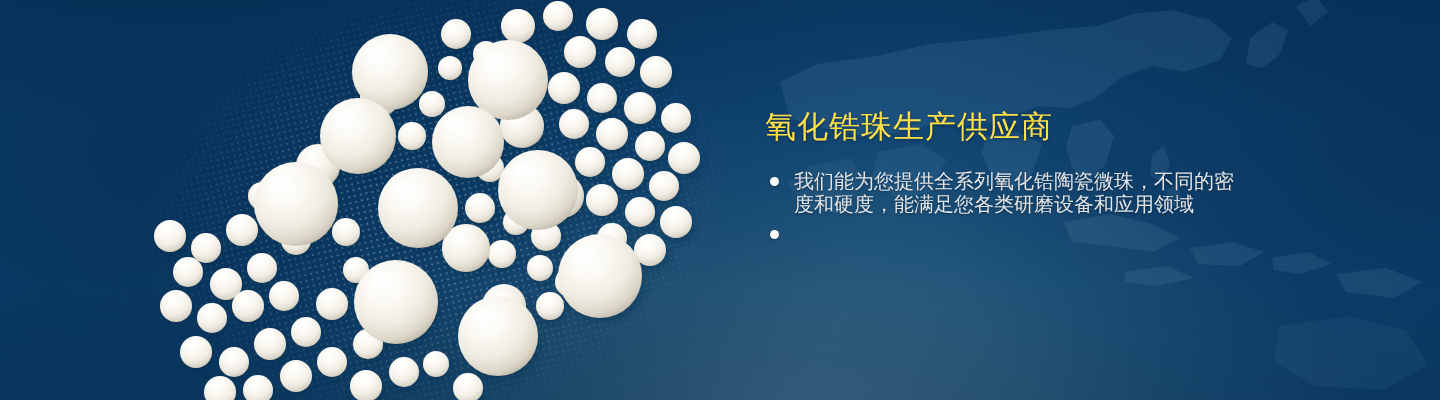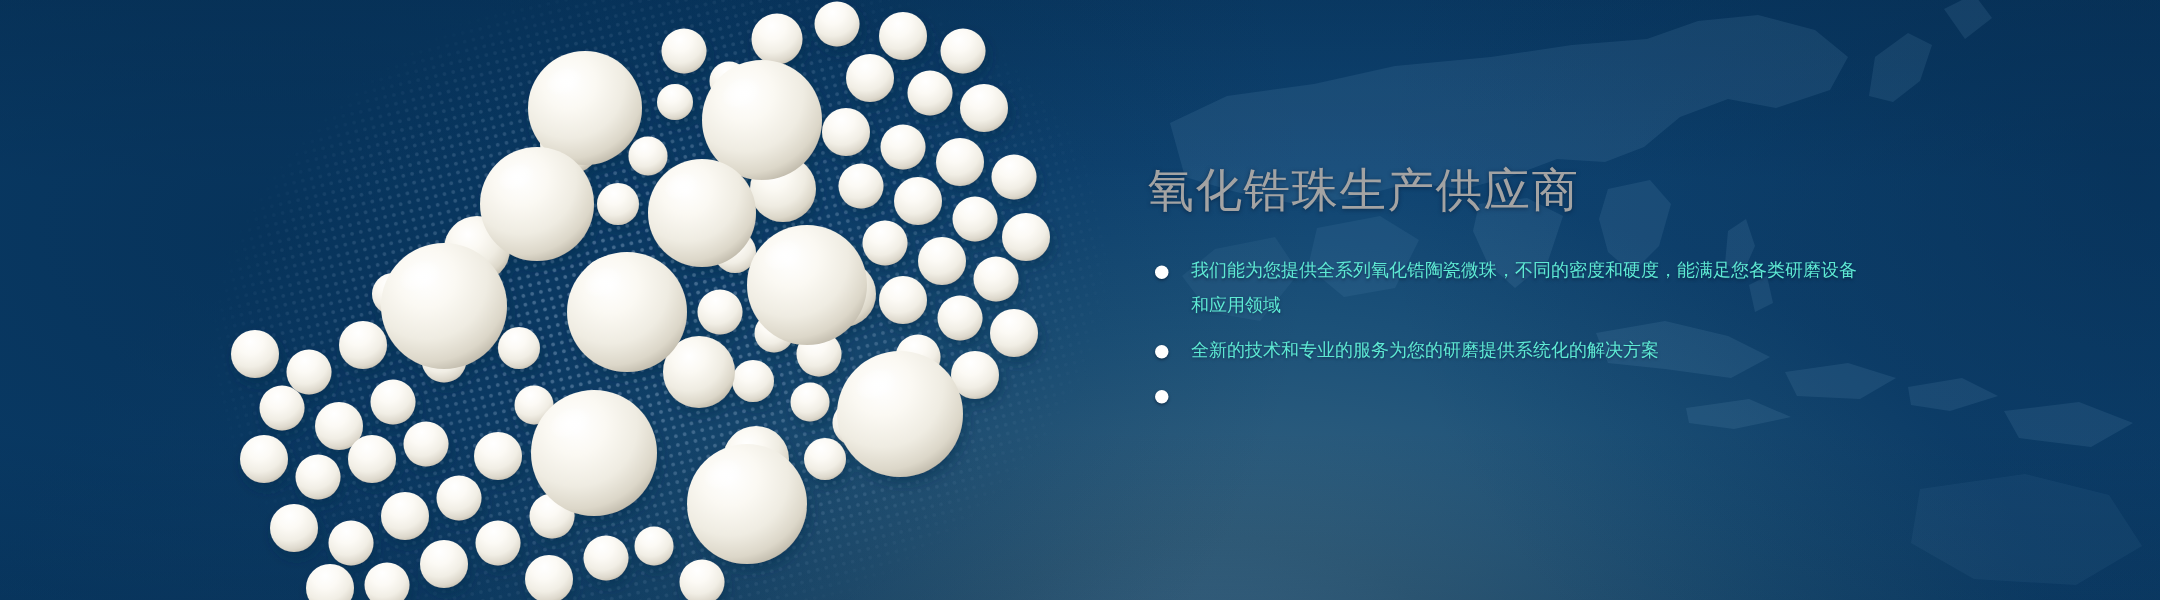--- a/index.html
+++ b/index.html
@@ -69,39 +69,38 @@
     position: absolute;
     left: 765px;
     top: 108px;
     width: 480px;
   }
   .headline {
     margin: 0;
     font-size: 31px;
     line-height: 38px;
     font-weight: 400;
-    color: #a3a3a3;
+    color: #fde047;
     letter-spacing: 1px;
     text-shadow: 0 1px 3px rgba(0,20,45,0.55);
     white-space: nowrap;
   }
   .bullets {
     margin: 24px 0 0 3px;
     padding: 0;
     list-style: none;
   }
   .bullet-row {
     position: relative;
     padding-left: 26px;
     margin-bottom: 7px;
-    font-size: 12px;
+    font-size: 20px;
     line-height: 23px;
-    color: #5eead4;
+    color: #e5e5e5;
     text-shadow: 0 1px 2px rgba(0,20,45,0.5);
-    font-family: Liberation Mono, monospace;
   }
   .bullet-row:last-child { margin-bottom: 0; }
   .bullet-dot {
     position: absolute;
     left: 2px;
     top: 7px;
     width: 9px;
     height: 9px;
     border-radius: 50%;
     background: #ffffff;
@@ -294,21 +293,17 @@
   <div class="copy">
     <h1 class="headline">氧化锆珠生产供应商</h1>
 
     <ul class="bullets">
       <li class="bullet-row">
         <span class="bullet-dot"></span>
         <span>我们能为您提供全系列氧化锆陶瓷微珠，不同的密度和硬度，能满足您各类研磨设备和应用领域</span>
       </li>
       <li class="bullet-row">
         <span class="bullet-dot"></span>
-        <span>全新的技术和专业的服务为您的研磨提供系统化的解决方案</span>
-      </li>
-      <li class="bullet-row">
-        <span class="bullet-dot"></span>
       </li>
     </ul>
   </div>
 
 </div>
 
 </body></html>

